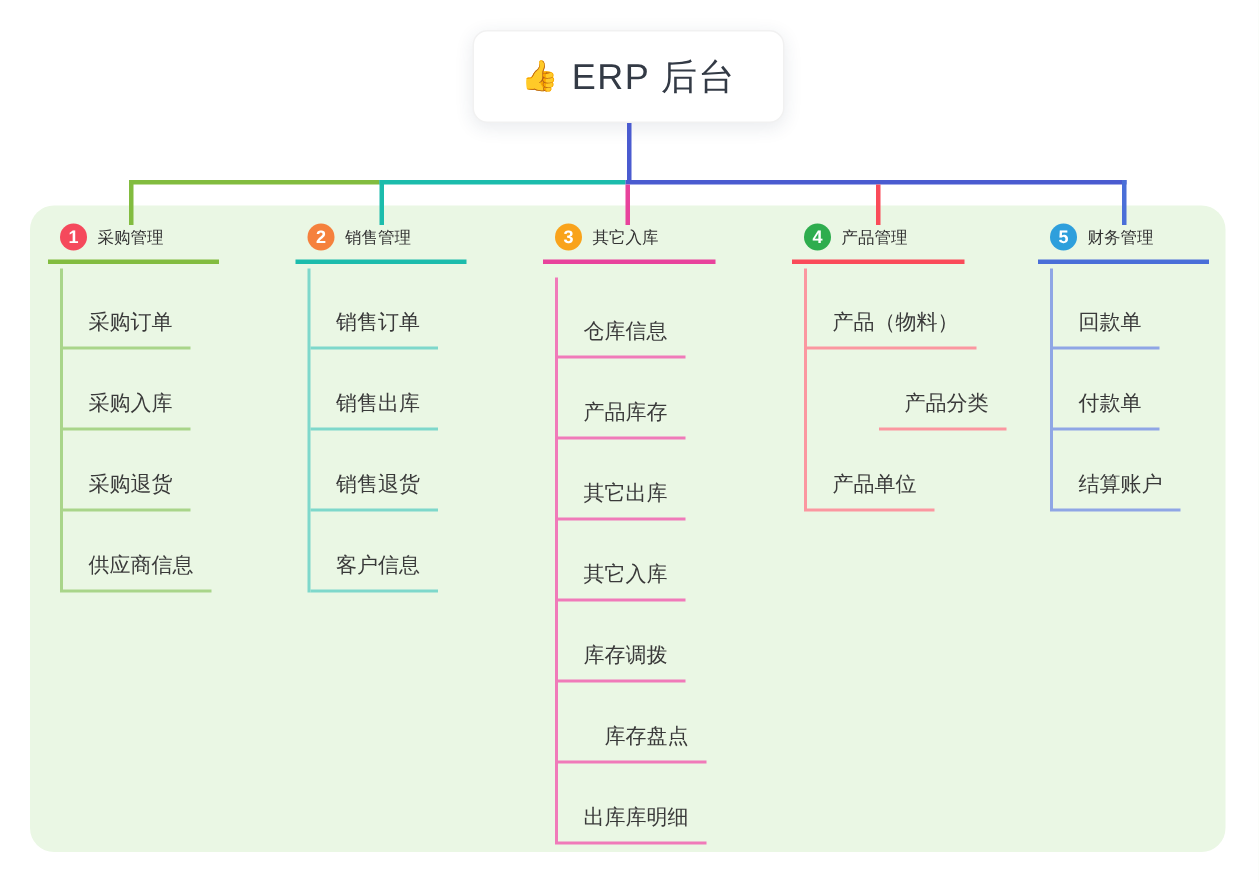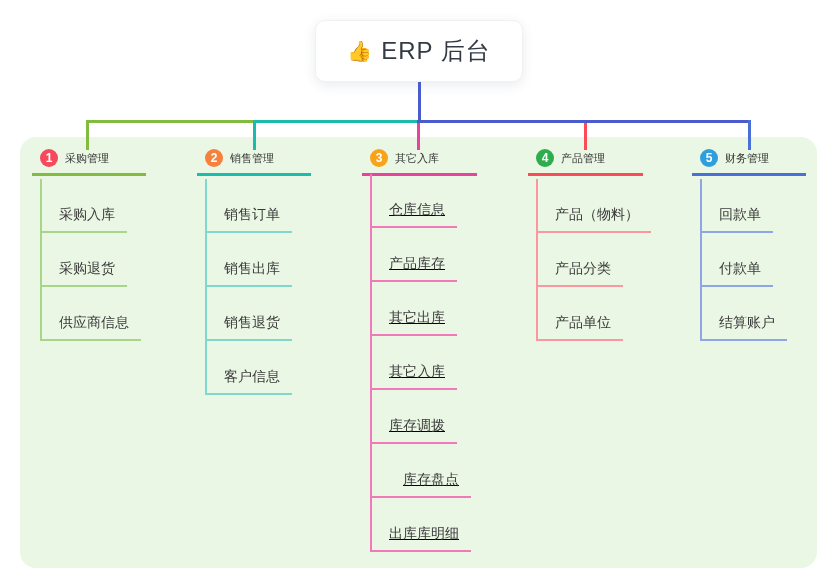--- a/index.html
+++ b/index.html
@@ -63,20 +63,23 @@
       <div class="vline" style="left: 747.5px; top: 120px; width: 3px; height: 30px; background: rgb(74, 111, 216);"></div>
     </div>
   <div id="branches">
     <div>
       <div class="branch-label" style="left: 32px; top: 146px; width: 114px; border-bottom: 3px solid rgb(130, 188, 63);">
         <span class="badge" style="background: rgb(245, 73, 92);">1</span>
         <span class="branch-title">采购管理</span>
       </div>
       <div class="children" style="left: 40px; top: 179px; border-left: 2px solid rgb(169, 213, 138);">
           <div class="child-row">
+            <span class="child-label" style="border-bottom: 2px solid rgb(169, 213, 138);">采购订单</span>
+          </div>
+          <div class="child-row">
             <span class="child-label" style="border-bottom: 2px solid rgb(169, 213, 138);">采购入库</span>
           </div>
           <div class="child-row">
             <span class="child-label" style="border-bottom: 2px solid rgb(169, 213, 138);">采购退货</span>
           </div>
           <div class="child-row">
             <span class="child-label" style="border-bottom: 2px solid rgb(169, 213, 138);">供应商信息</span>
           </div>
         </div>
     </div>
@@ -100,21 +103,21 @@
             <span class="child-label" style="border-bottom: 2px solid rgb(126, 216, 203);">客户信息</span>
           </div>
         </div>
     </div>
 
     <div>
       <div class="branch-label" style="left: 362px; top: 146px; width: 115px; border-bottom: 3px solid rgb(232, 67, 156);">
         <span class="badge" style="background: rgb(249, 163, 27);">3</span>
         <span class="branch-title">其它入库</span>
       </div>
-      <div class="children" style="left: 370px; top: 174px; border-left: 2px solid rgb(240, 122, 185); text-decoration: underline;">
+      <div class="children" style="left: 370px; top: 185px; border-left: 2px solid rgb(240, 122, 185);">
           <div class="child-row">
             <span class="child-label" style="border-bottom: 2px solid rgb(240, 122, 185);">仓库信息</span>
           </div>
           <div class="child-row">
             <span class="child-label" style="border-bottom: 2px solid rgb(240, 122, 185);">产品库存</span>
           </div>
           <div class="child-row">
             <span class="child-label" style="border-bottom: 2px solid rgb(240, 122, 185);">其它出库</span>
           </div>
           <div class="child-row">
@@ -135,21 +138,21 @@
     <div>
       <div class="branch-label" style="left: 528px; top: 146px; width: 115px; border-bottom: 3px solid rgb(250, 75, 89);">
         <span class="badge" style="background: rgb(46, 173, 78);">4</span>
         <span class="branch-title">产品管理</span>
       </div>
       <div class="children" style="left: 536px; top: 179px; border-left: 2px solid rgb(251, 151, 160);">
           <div class="child-row">
             <span class="child-label" style="border-bottom: 2px solid rgb(251, 151, 160);">产品（物料）</span>
           </div>
           <div class="child-row">
-            <span class="child-label" style="border-bottom: 2px solid rgb(251, 151, 160);">产品分类</span>
+            <span class="child-label" style="border-bottom: 2px solid rgb(251, 151, 160); margin-left: 48px;">产品分类</span>
           </div>
           <div class="child-row">
             <span class="child-label" style="border-bottom: 2px solid rgb(251, 151, 160);">产品单位</span>
           </div>
         </div>
     </div>
 
     <div>
       <div class="branch-label" style="left: 692px; top: 146px; width: 114px; border-bottom: 3px solid rgb(74, 111, 216);">
         <span class="badge" style="background: rgb(46, 159, 220);">5</span>

